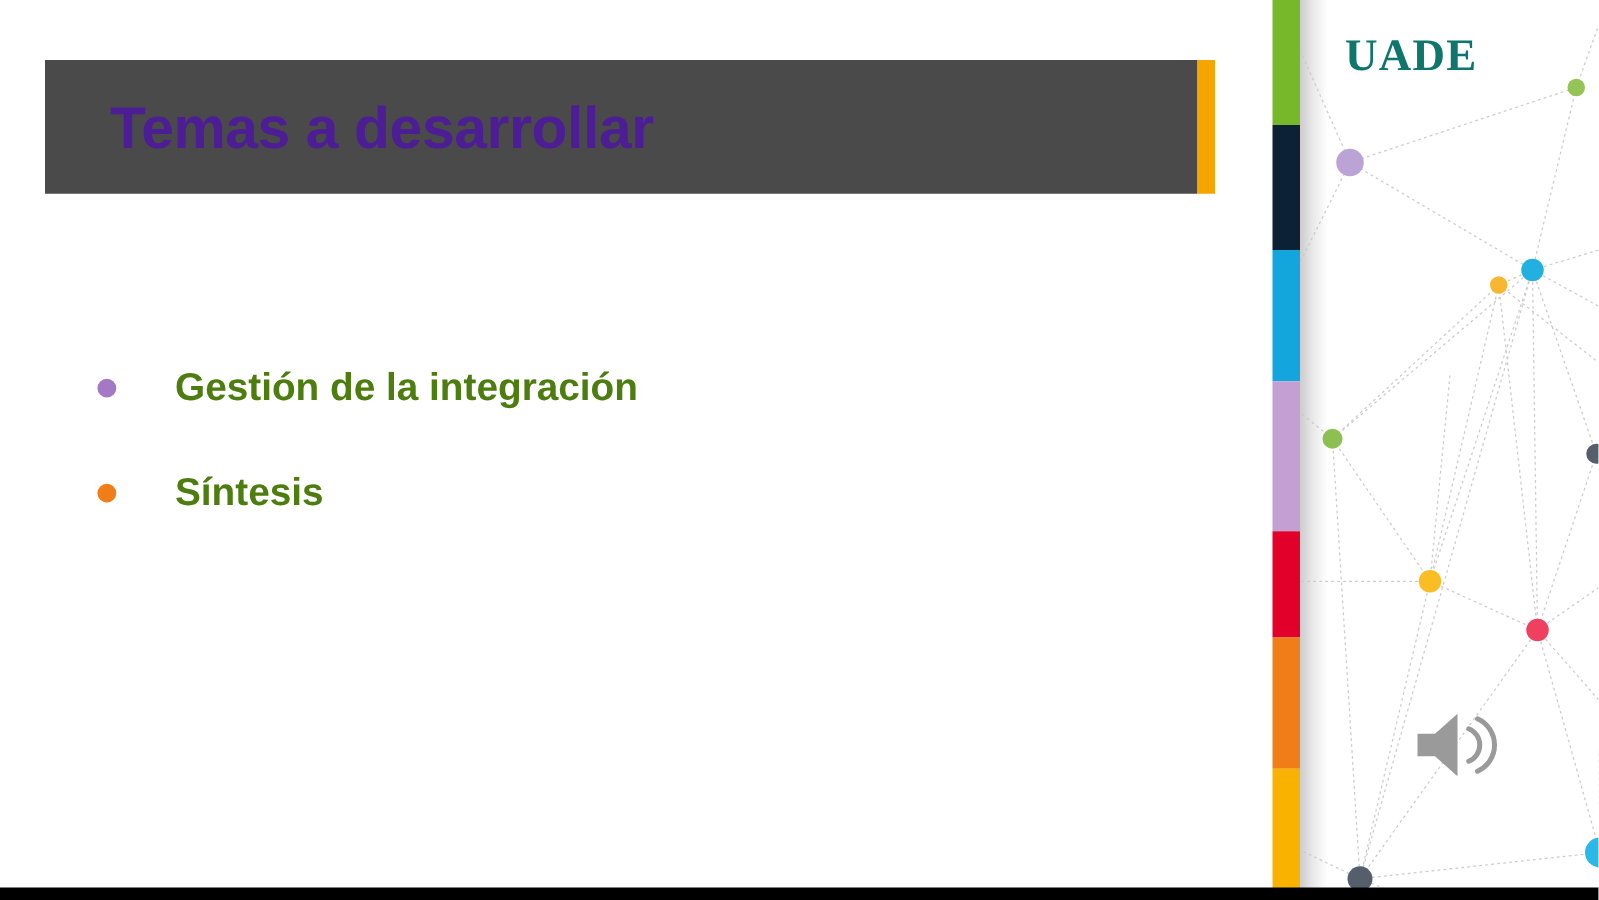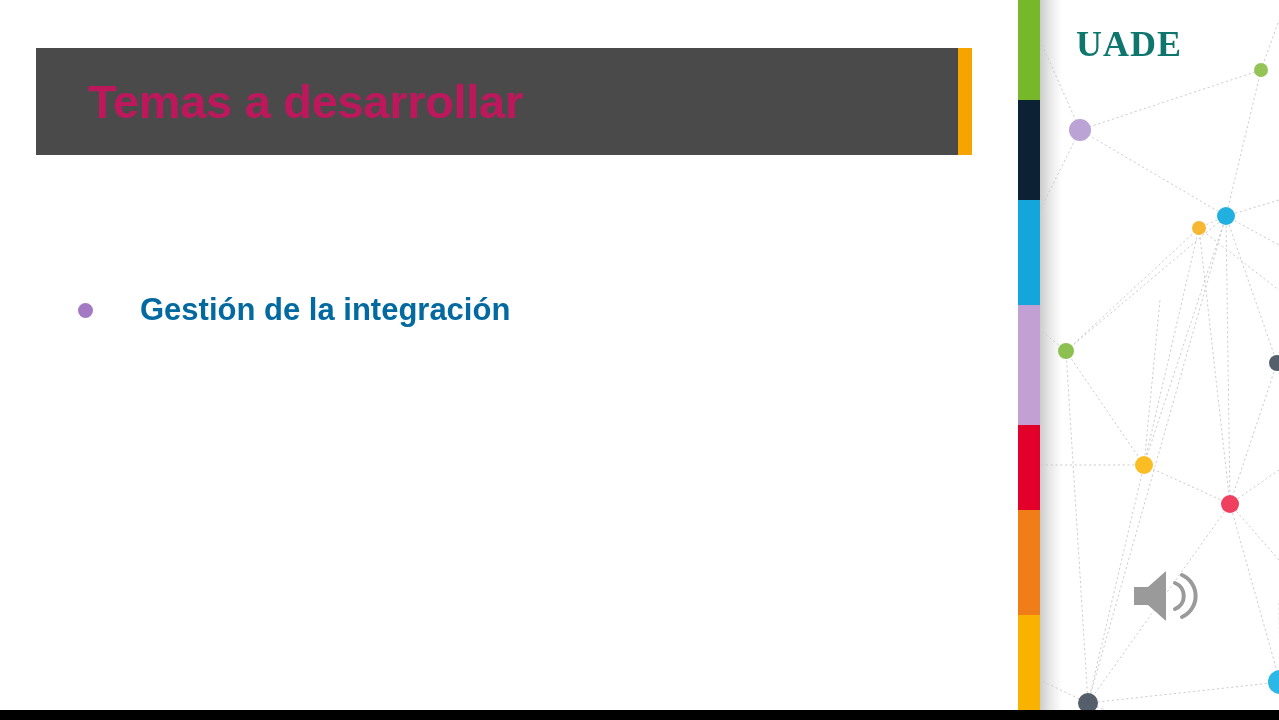--- a/index.html
+++ b/index.html
@@ -39,21 +39,21 @@
     height: 107px;
     background: #f5a400;
   }
   #title-text {
     position: absolute;
     left: 88px;
     top: 48px;
     height: 107px;
     display: flex;
     align-items: center;
-    color: #be185d;
+    color: #4c1d95;
     font-size: 47px;
     font-weight: bold;
     letter-spacing: -0.3px;
     white-space: nowrap;
   }
 
   
   #bullet-list {
     position: absolute;
     left: 78px;
@@ -66,21 +66,21 @@
     height: 84px;
   }
   .bullet-dot {
     width: 15px;
     height: 15px;
     border-radius: 50%;
     flex: 0 0 auto;
   }
   .bullet-label {
     margin-left: 47px;
-    color: #0369a1;
+    color: #4d7c0f;
     font-size: 31px;
     font-weight: bold;
     white-space: nowrap;
   }
   .bullet-label .ital {
     font-style: italic;
   }
 
   
   #right-panel {
@@ -156,20 +156,24 @@
   <div id="title-text">Temas a desarrollar</div>
 
   <div id="bullet-list">
 
     <div class="bullet-row">
       <span class="bullet-dot" style="background:#a479c4"></span>
       <span class="bullet-label">Gestión de la integración</span>
     </div>
 
 
+    <div class="bullet-row">
+      <span class="bullet-dot" style="background:#f07d18"></span>
+      <span class="bullet-label">Síntesis</span>
+    </div>
 
   </div>
 
   <div id="right-panel">
 
     <div id="color-stripe">
       <div class="stripe-seg" style="top:0px;   height:100px; background:#76b82a"></div>
       <div class="stripe-seg" style="top:100px; height:100px; background:#0d2135"></div>
       <div class="stripe-seg" style="top:200px; height:105px; background:#12a6dc"></div>
       <div class="stripe-seg" style="top:305px; height:120px; background:#c2a0d4"></div>

